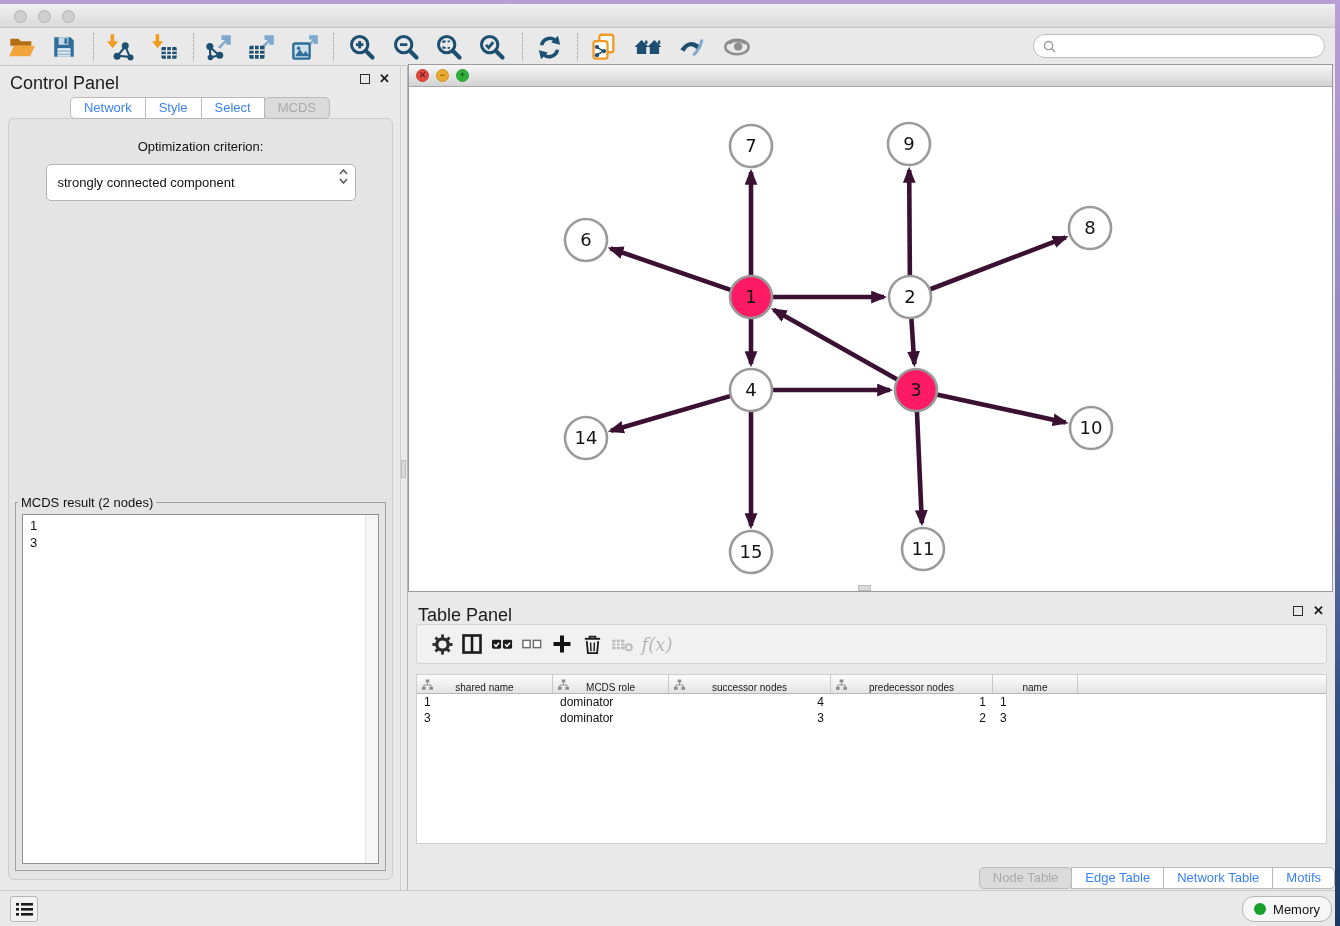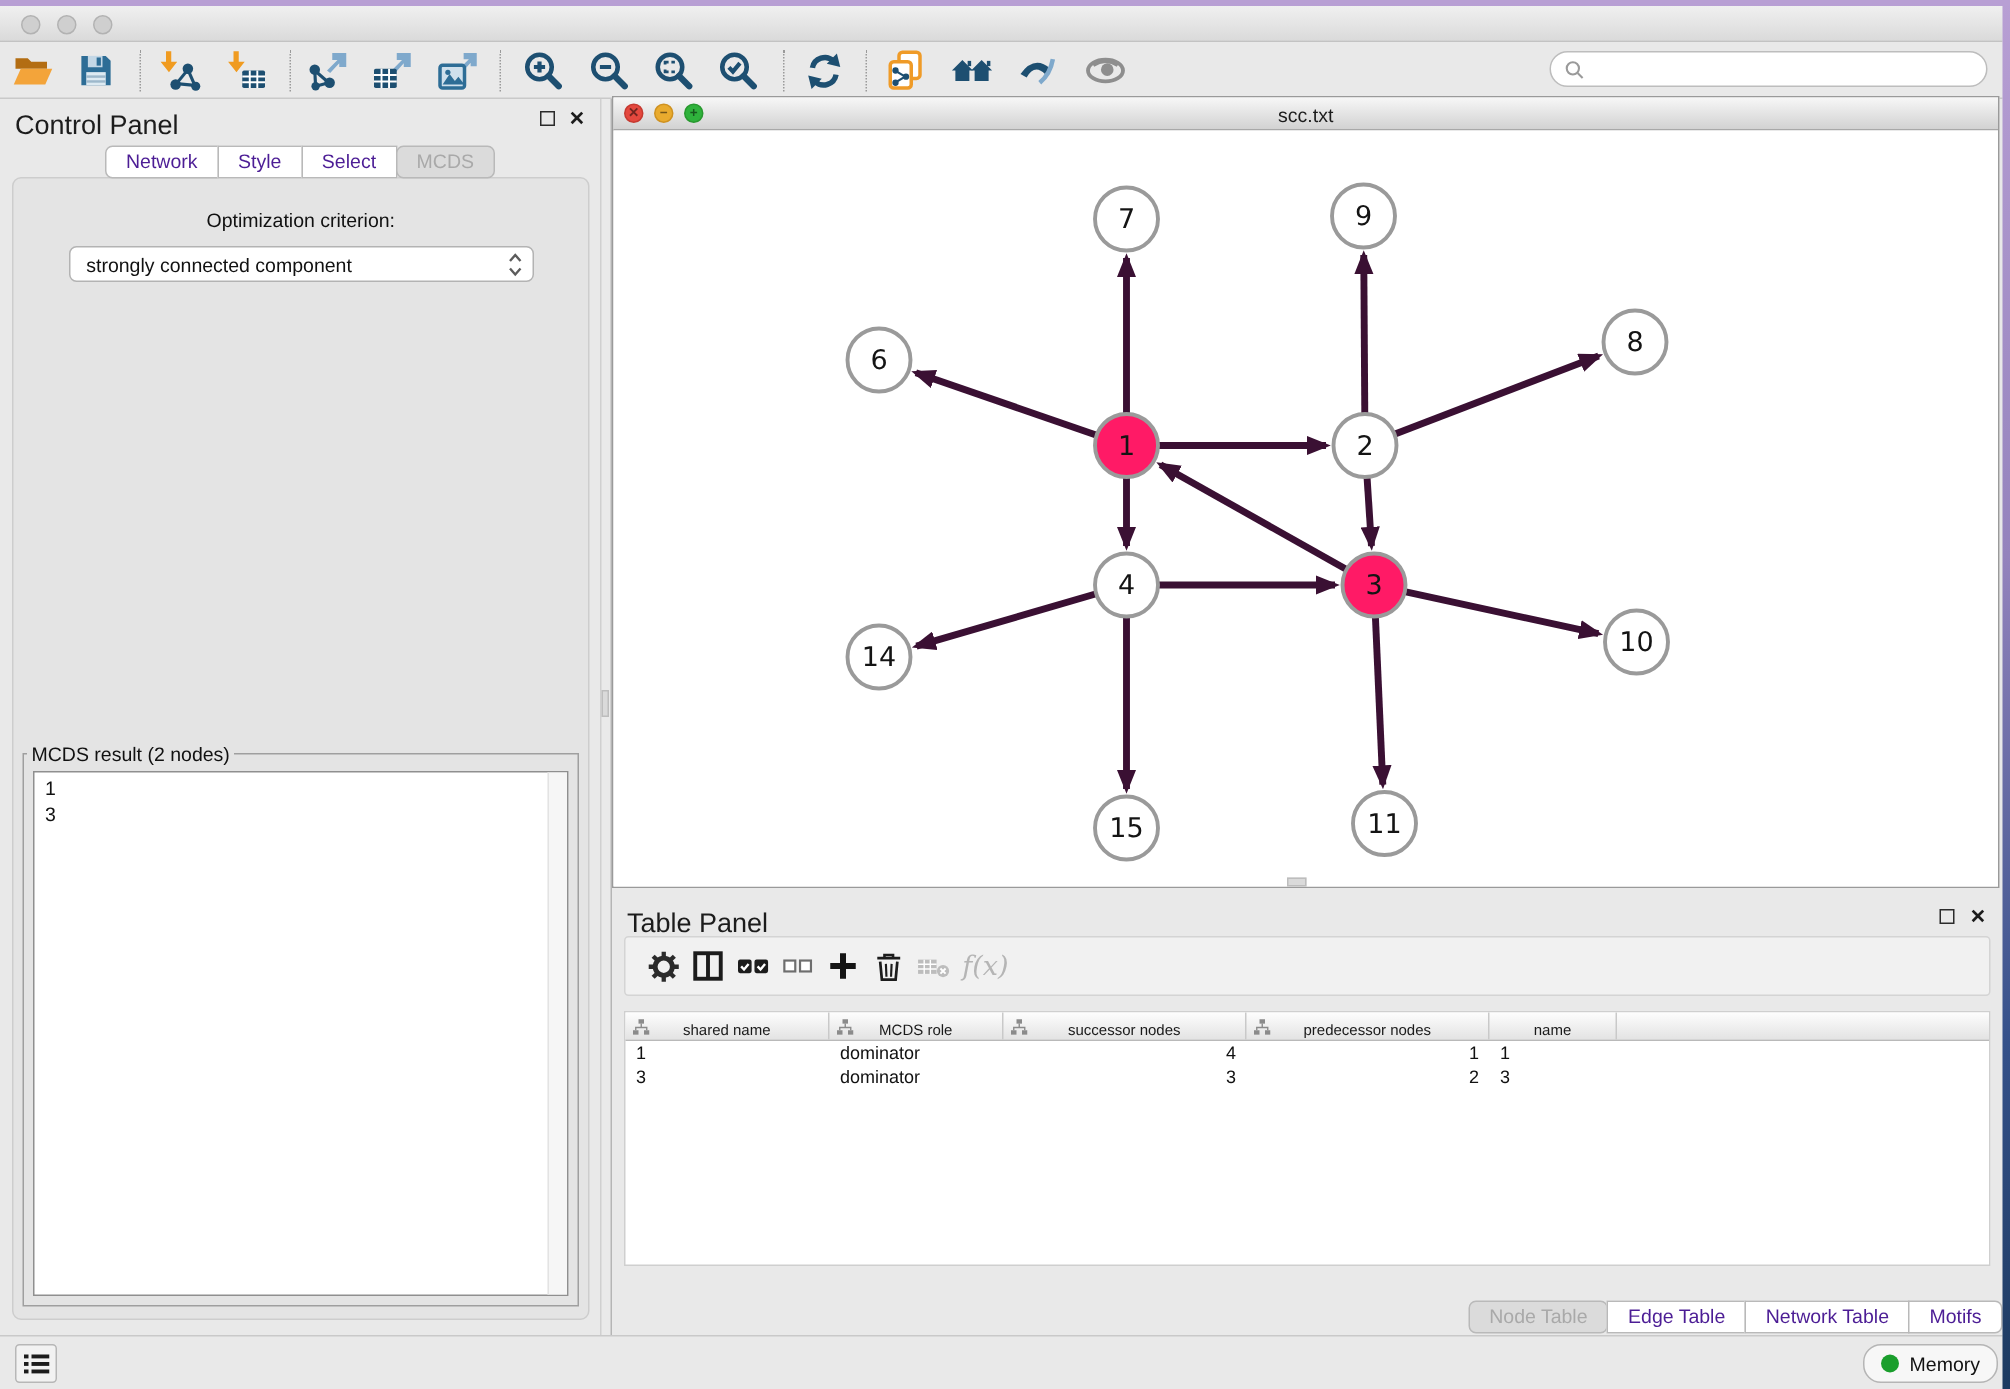--- a/index.html
+++ b/index.html
@@ -26,28 +26,28 @@
     border:1px solid #bdbdbd; border-radius:13px; display:flex; align-items:center; padding-left:9px; }
 
   
   .control-panel { position:absolute; top:66px; left:0; width:400px; height:824px; }
   .cp-header { position:relative; height:28px; }
   .panel-title { position:absolute; left:10px; top:7px; font-size:18px; color:#1c1c1c; }
   .float-ico { position:absolute; top:8px; width:10px; height:10px; border:1.6px solid #2b2b2b; display:inline-block; }
   .close-ico { position:absolute; top:5px; font-size:13px; font-weight:bold; color:#1c1c1c; }
   .cp-tabs { position:absolute; top:31px; left:0; width:100%; display:flex; justify-content:center; z-index:5; }
   .seg-tab { font-size:13px; height:22px; line-height:20px; padding:0 13px; background:#fff;
-    border:1px solid #b9b9b9; margin-left:-1px; color:#4c1d95; }
+    border:1px solid #b9b9b9; margin-left:-1px; color:#3b82f6; }
   .seg-tab:first-child { border-radius:5px 0 0 5px; margin-left:0; }
   .seg-tab:last-child { border-radius:0 5px 5px 0; }
   .seg-tab.selected { background:#dbdbdb; color:#a9a9a9; border-radius:5px; }
   .cp-body { position:absolute; top:52px; left:8px; right:7px; bottom:10px; background:#e4e4e4;
     border:1px solid #cdcdcd; border-radius:6px; }
   .opt-label { text-align:center; margin-top:20px; font-size:13px; color:#111; }
-  .dropdown { margin:10px auto 0; width:310px; height:24px; background:#fff; border:1px solid #b3b3b3;
+  .dropdown { margin:10px auto 0; width:310px; height:37px; background:#fff; border:1px solid #b3b3b3;
     border-radius:5px; font-size:13px; display:flex; align-items:center; padding:0 24px 0 11px; position:relative; color:#111;}
   .dd-stepper { position:absolute; right:7px; top:3px; }
   .cp-buttons { display:flex; justify-content:center; gap:14px; margin-top:11px; }
   .cp-btn { height:23px; background:#fff; border:1px solid #b3b3b3; border-radius:6px; font-size:13px;
     display:flex; align-items:center; justify-content:center; padding:0 17px; color:#111; }
   .result-fieldset { position:absolute; left:6px; right:6px; top:376px; bottom:8px; border:1px solid #9f9f9f; }
   .result-fieldset legend { font-size:13px; color:#111; padding:0 3px; margin-left:2px; }
   .result-area { position:absolute; left:6px; right:6px; top:4px; bottom:6px; background:#fff; border:1px solid #8f8f8f; }
   .result-text { padding:2px 7px; font-size:13px; line-height:17px; white-space:pre; color:#111; }
   .result-scroll { position:absolute; right:0; top:0; bottom:0; width:13px; background:#f6f6f6; border-left:1px solid #e3e3e3; }
@@ -306,21 +306,20 @@
   <div class="v-handle"></div>
 </div>
 
 <div class="net-window">
   <div class="net-titlebar">
     <div class="net-traffic">
       <span class="ntl red">✕</span>
       <span class="ntl yellow">−</span>
       <span class="ntl green">+</span>
     </div>
-    <div class="net-title">scc.txt</div>
   </div>
   <div class="net-canvas">
     <svg id="graph-svg" width="923" height="504">
         <defs>
           <marker id="arrow" viewBox="0 0 10 8" refX="8" refY="4" markerWidth="16" markerHeight="13" markerUnits="userSpaceOnUse" orient="auto">
             <path d="M0,0 L10,4 L0,8 z" fill="#3a1033"></path>
           </marker>
         </defs>
         <line x1="342" y1="189" x2="342" y2="85" stroke="#3a1033" stroke-width="4.6" marker-end="url(#arrow)"></line>
         <line x1="322.15100568517136" y1="203.143074691241" x2="201.5749453421688" y2="161.48952657274924" stroke="#3a1033" stroke-width="4.6" marker-end="url(#arrow)"></line>

